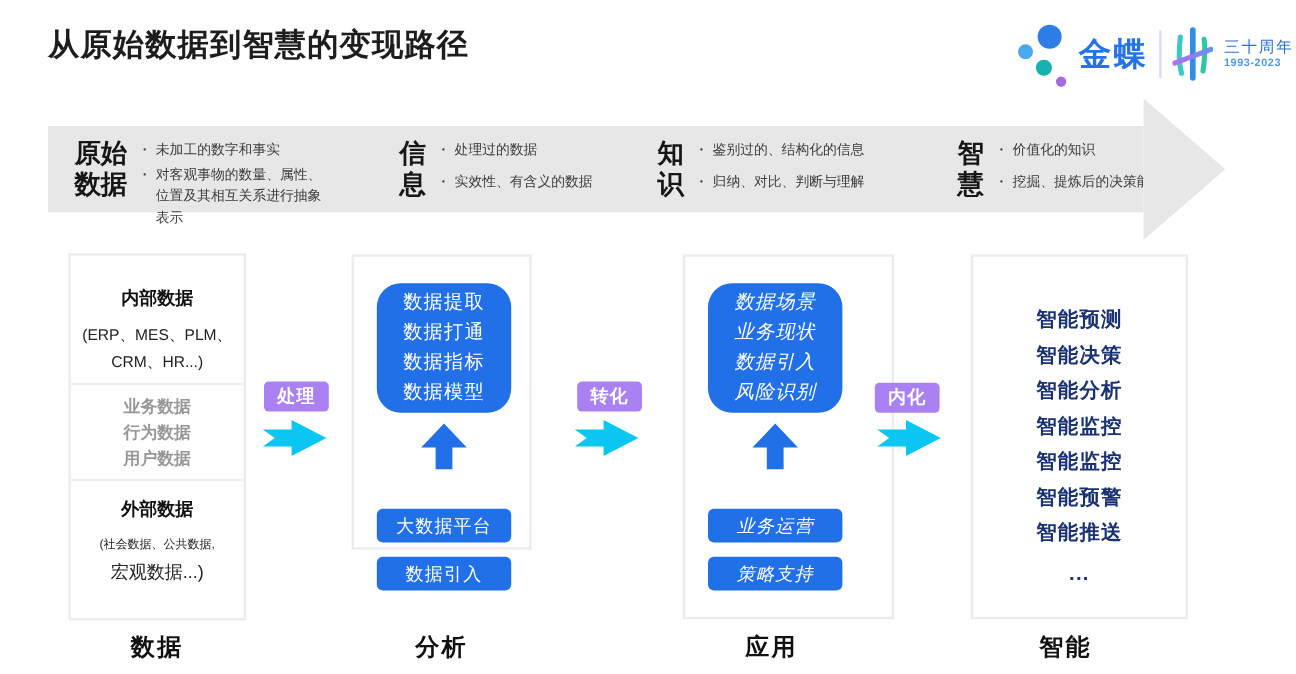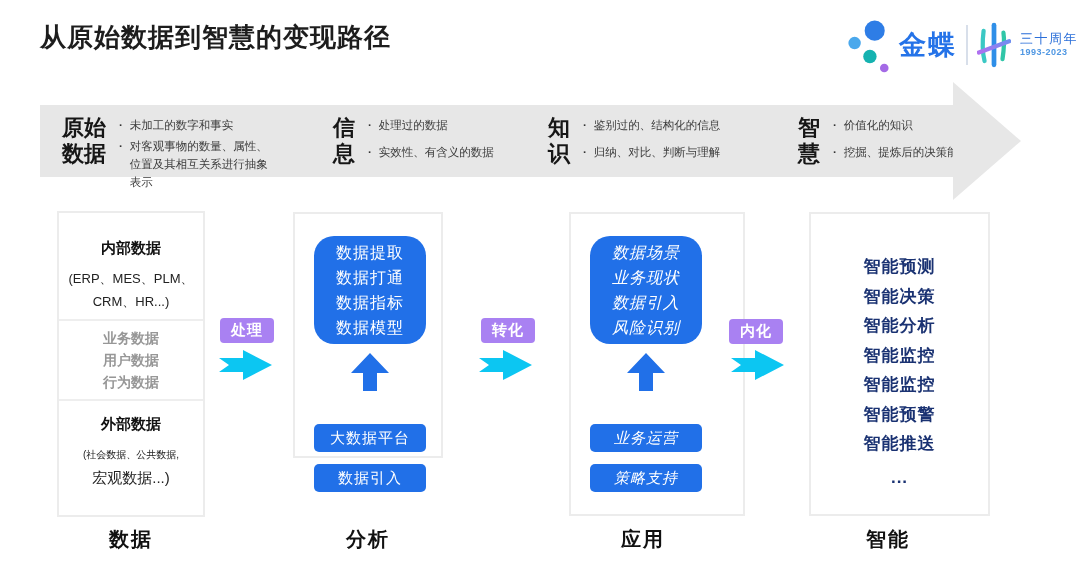--- a/index.html
+++ b/index.html
@@ -177,22 +177,22 @@
 
   <div class="col-box" style="left:57px; top:211px; width:148px; height:306px;">
     <div class="sec" style="padding-top:26px;">
       <div class="sec-title" style="margin-bottom:9px;">内部数据</div>
       <div class="sec-line">(ERP、MES、PLM、</div>
       <div class="sec-line">CRM、HR...)</div>
     </div>
     <div class="divider" style="top:106px;"></div>
     <div class="sec" style="padding-top:14px;">
       <div class="mid-item">业务数据</div>
+      <div class="mid-item">行为数据</div>
       <div class="mid-item">用户数据</div>
-      <div class="mid-item">行为数据</div>
     </div>
     <div class="divider" style="top:186px;"></div>
     <div class="sec" style="padding-top:22px;">
       <div class="sec-title" style="margin-bottom:9px;">外部数据</div>
       <div class="sec-line" style="font-size:10px;">(社会数据、公共数据,</div>
       <div class="sec-line" style="font-size:15px;">宏观数据...)</div>
     </div>
   </div>
 
   <div class="conn-label" style="left:220px; top:318px;">处理</div>

